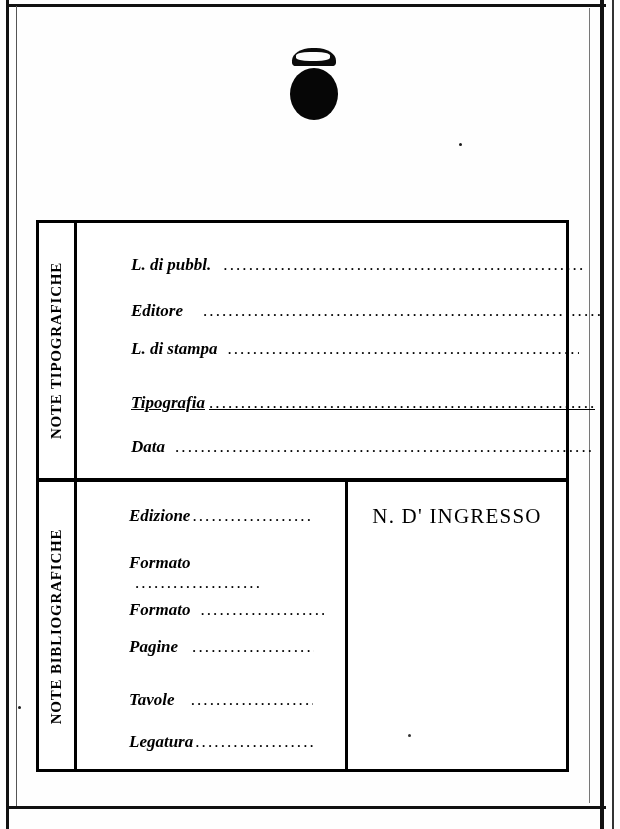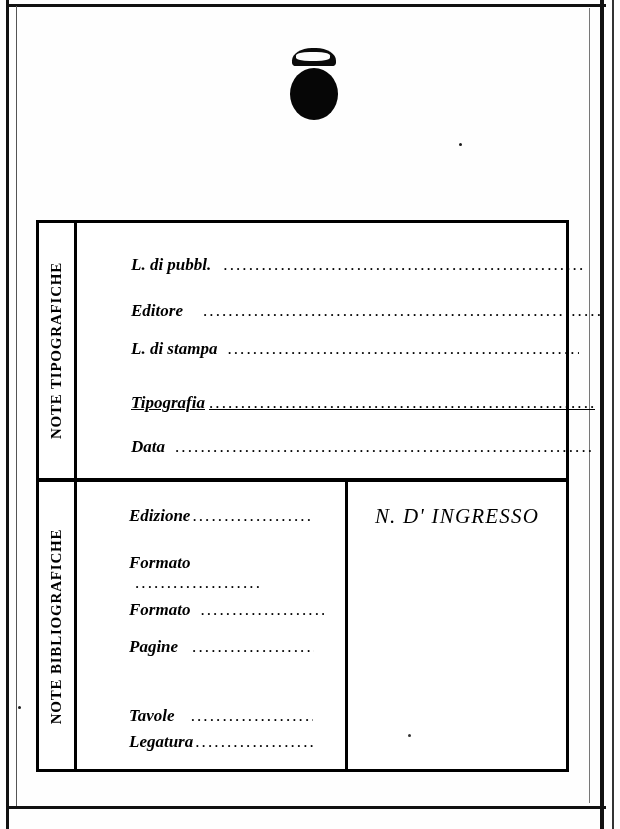--- a/index.html
+++ b/index.html
@@ -183,21 +183,20 @@
     background: #000;
   }
 
   
   #ingresso-panel {
     position: absolute;
     left: 271px;
     top: 0;
     right: 0;
     bottom: 0;
-    font-style: italic;
   }
   #ingresso-title {
     position: absolute;
     left: 0; right: 0;
     top: 22px;
     text-align: center;
     font-family: "Liberation Serif", serif;
     font-size: 21px;
     letter-spacing: 1.2px;
     color: #000;
@@ -287,21 +286,21 @@
         <div class="field-row" style="top:118px; left:20px; width:250px;">
           <span class="field-label">Formato</span>
           <span class="dots" style="margin-left:10px; width:124px;">......................</span>
         </div>
 
         <div class="field-row" style="top:155px; left:20px; width:250px;">
           <span class="field-label">Pagine</span>
           <span class="dots" style="margin-left:14px; width:122px;">.......................</span>
         </div>
 
-        <div class="field-row" style="top:224px; left:20px; width:250px;">
+        <div class="field-row" style="top:208px; left:20px; width:250px;">
           <span class="field-label">Tavole</span>
           <span class="dots" style="margin-left:16px; width:122px;">.......................</span>
         </div>
 
         <div class="field-row" style="top:250px; left:20px; width:250px;">
           <span class="field-label">Legatura</span>
           <span class="dots" style="margin-left:2px; width:130px;">...................</span>
         </div>
 
         <div id="ingresso-panel">

